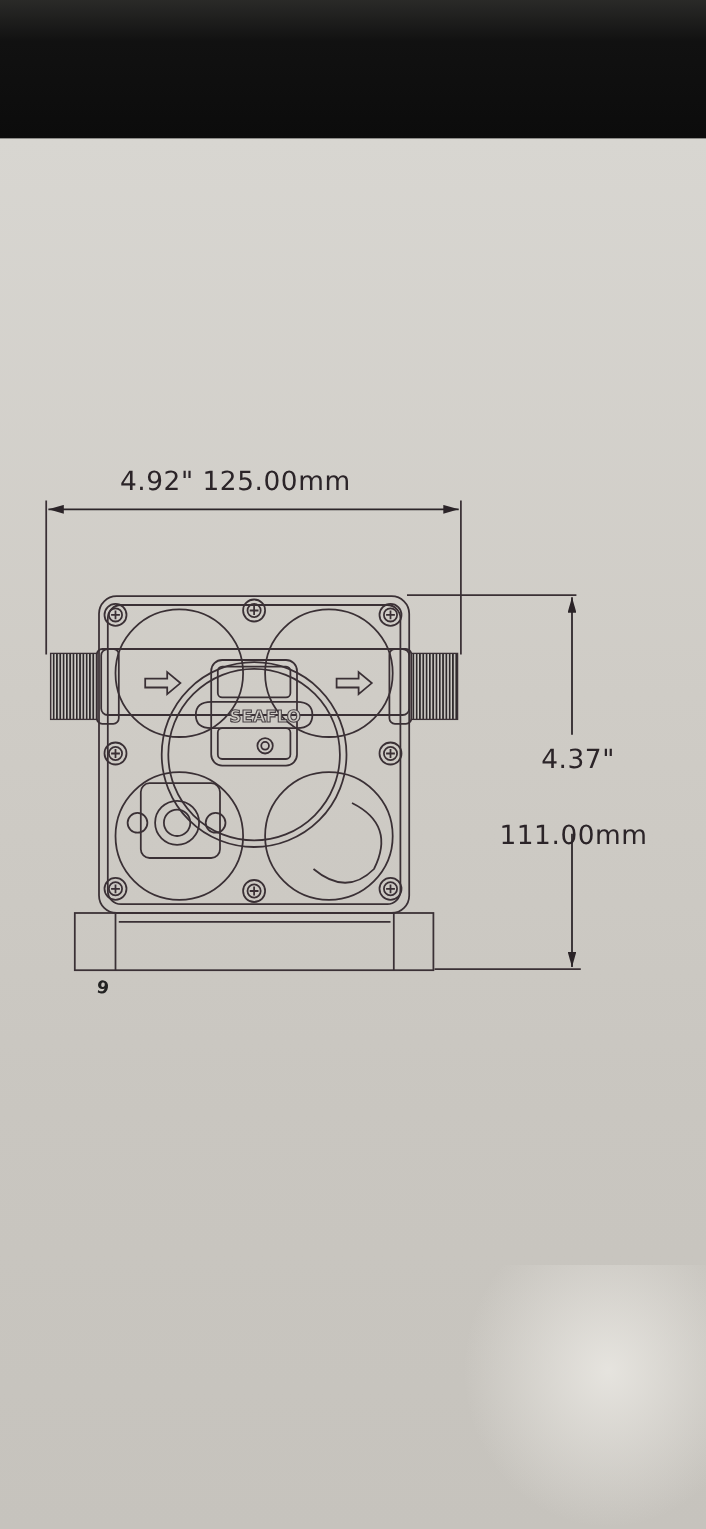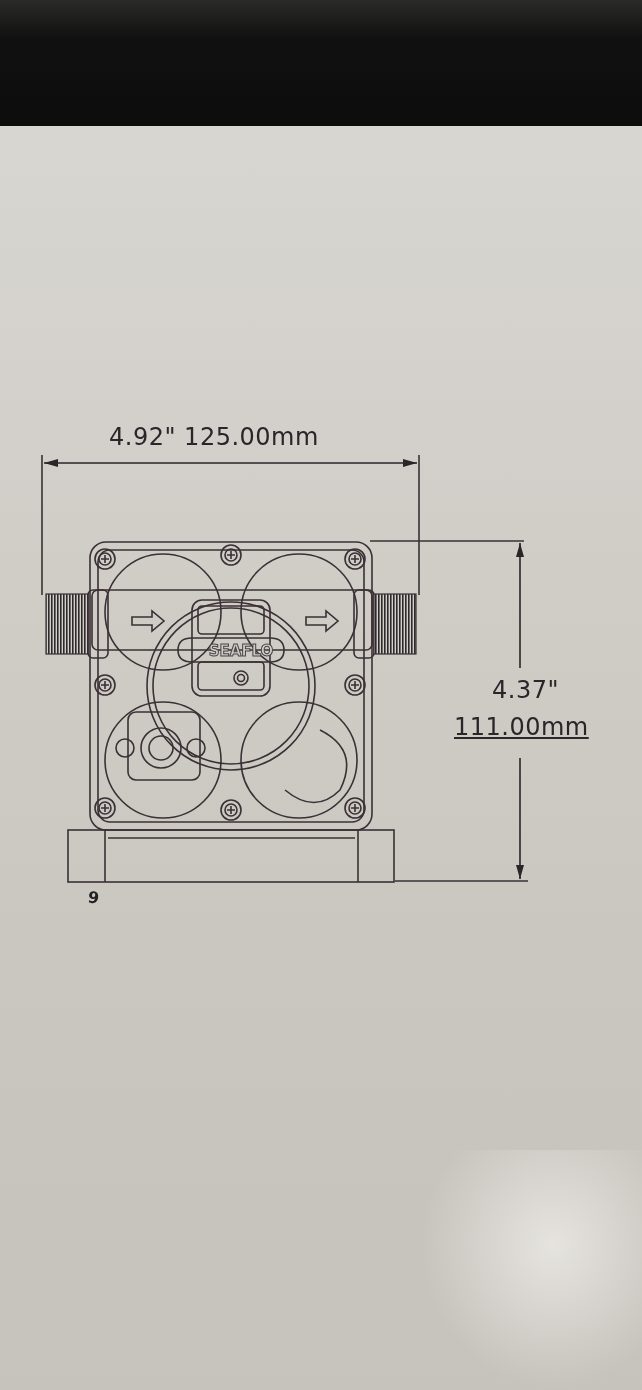--- a/index.html
+++ b/index.html
@@ -19,21 +19,21 @@
     .glare {
       position: absolute; left: 420px; top: 1150px; width: 222px; height: 240px;
       background: radial-gradient(ellipse at 60% 40%, rgba(235,233,228,0.85), rgba(210,208,203,0) 70%);
     }
     .dim-label {
       position: absolute; color: #2b2428; font-size: 24px; letter-spacing: 0.5px;
       white-space: nowrap;
     }
     #w-label { left: 109px; top: 423px; }
     #h-in { left: 492px; top: 676px; }
-    #h-mm { left: 454px; top: 713px; text-decoration: underline; }
+    #h-mm { left: 454px; top: 745px; }
     svg.drawing { position: absolute; left: 0; top: 0; }
     .mark { position: absolute; left: 88px; top: 888px; font-size: 16px; color: #222; transform: rotate(8deg); font-weight: bold; }
   </style>
 </head>
 <body>
 
 <div class="dark-band"></div>
 <div class="paper"></div>
 <div class="glare"></div>
 

